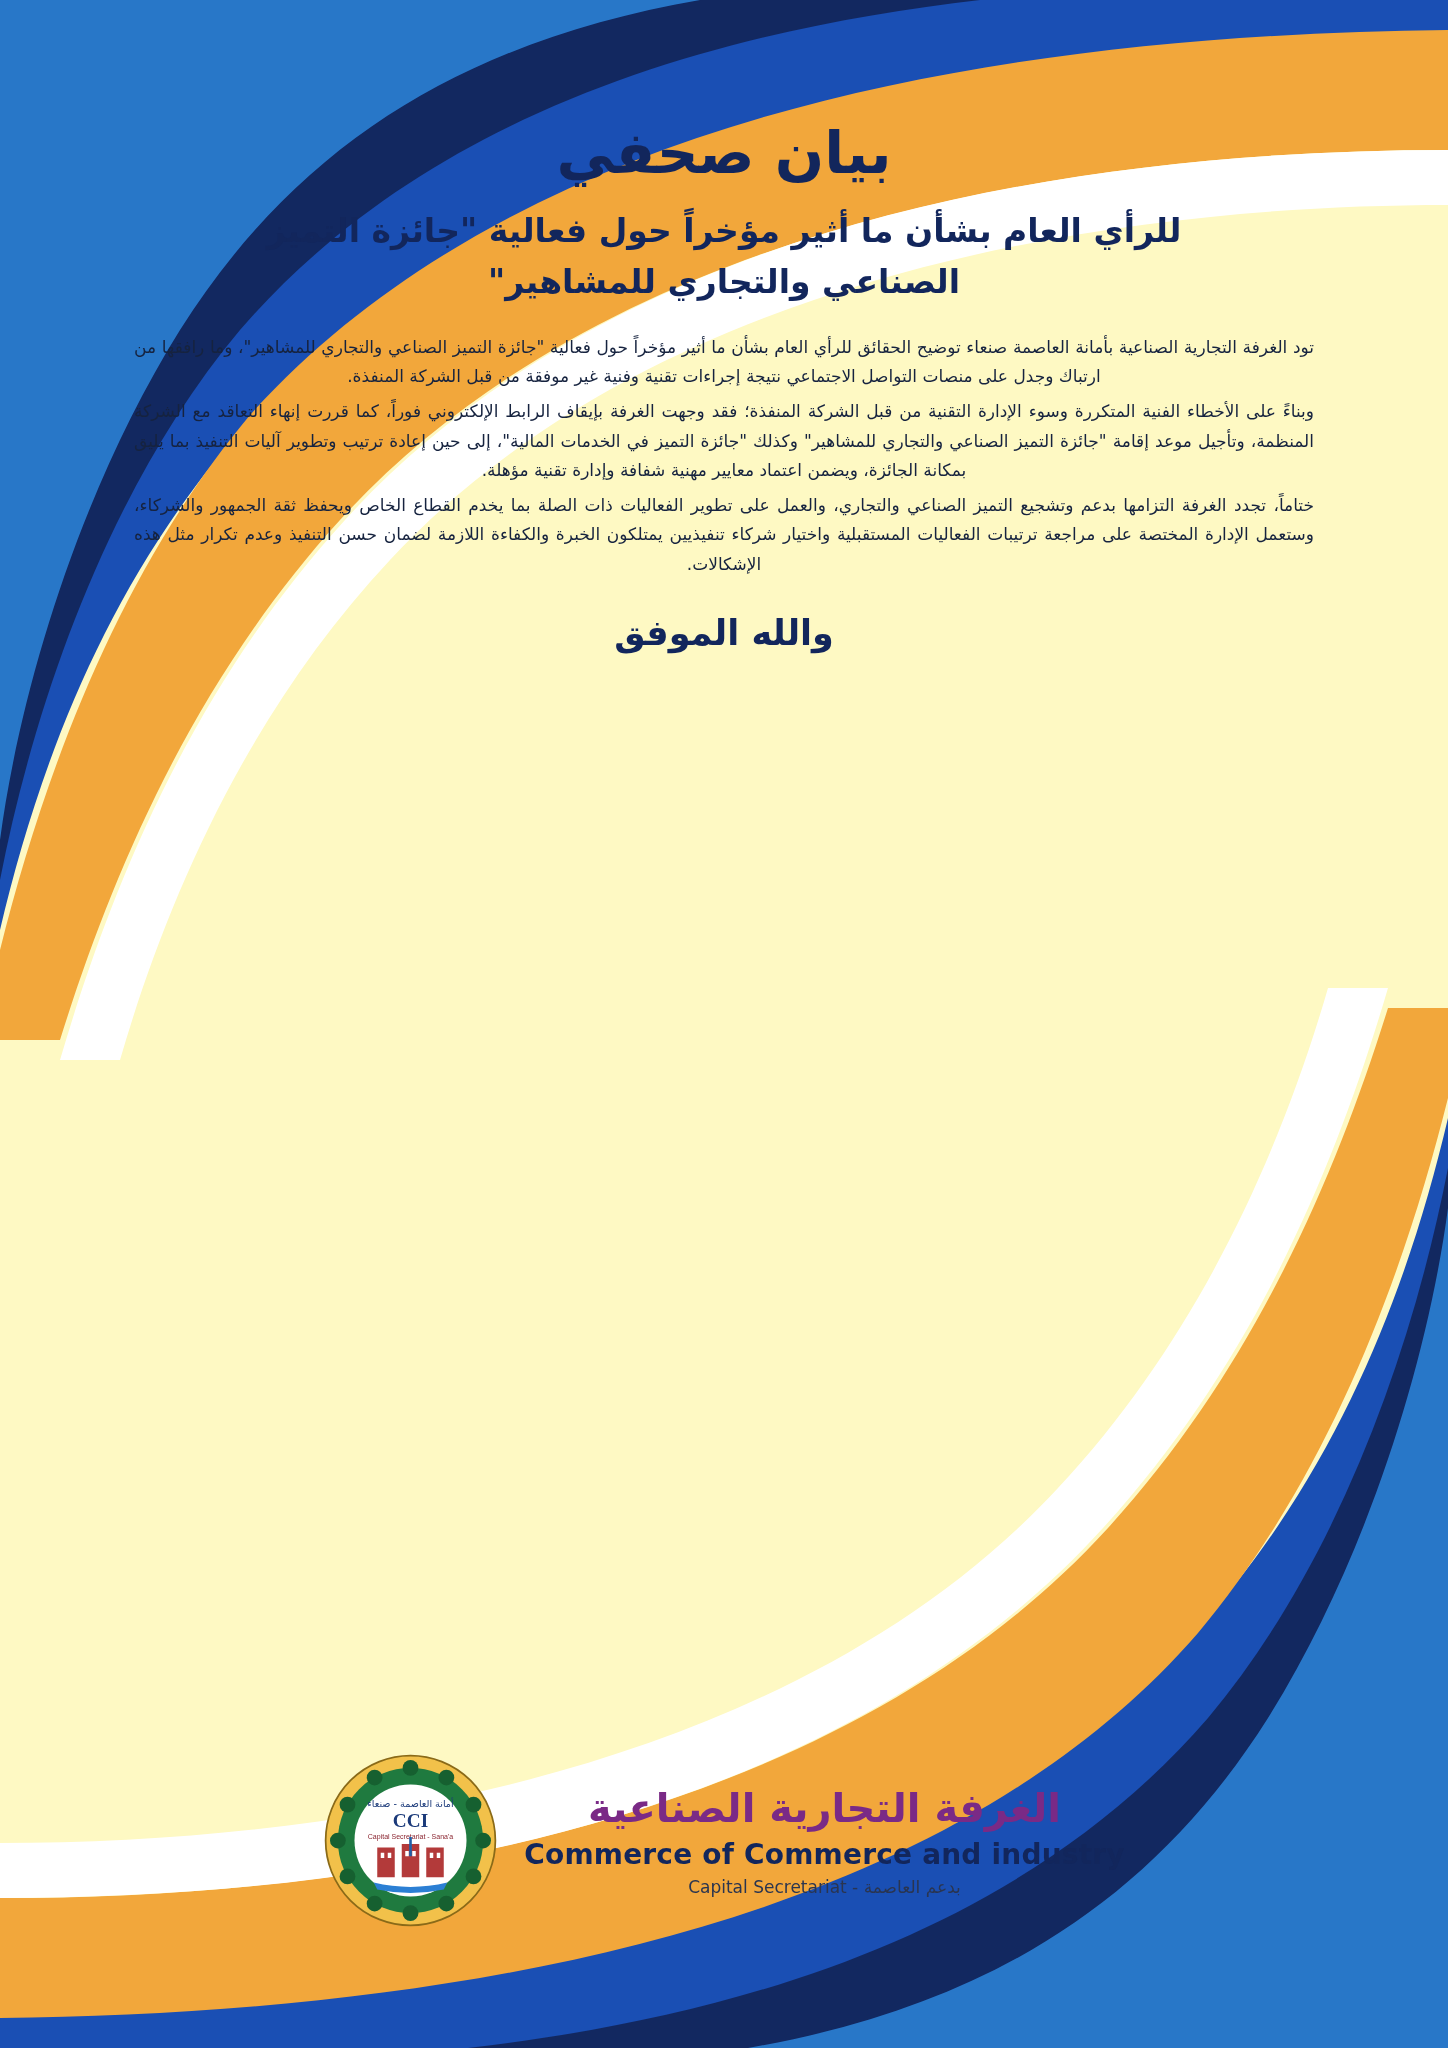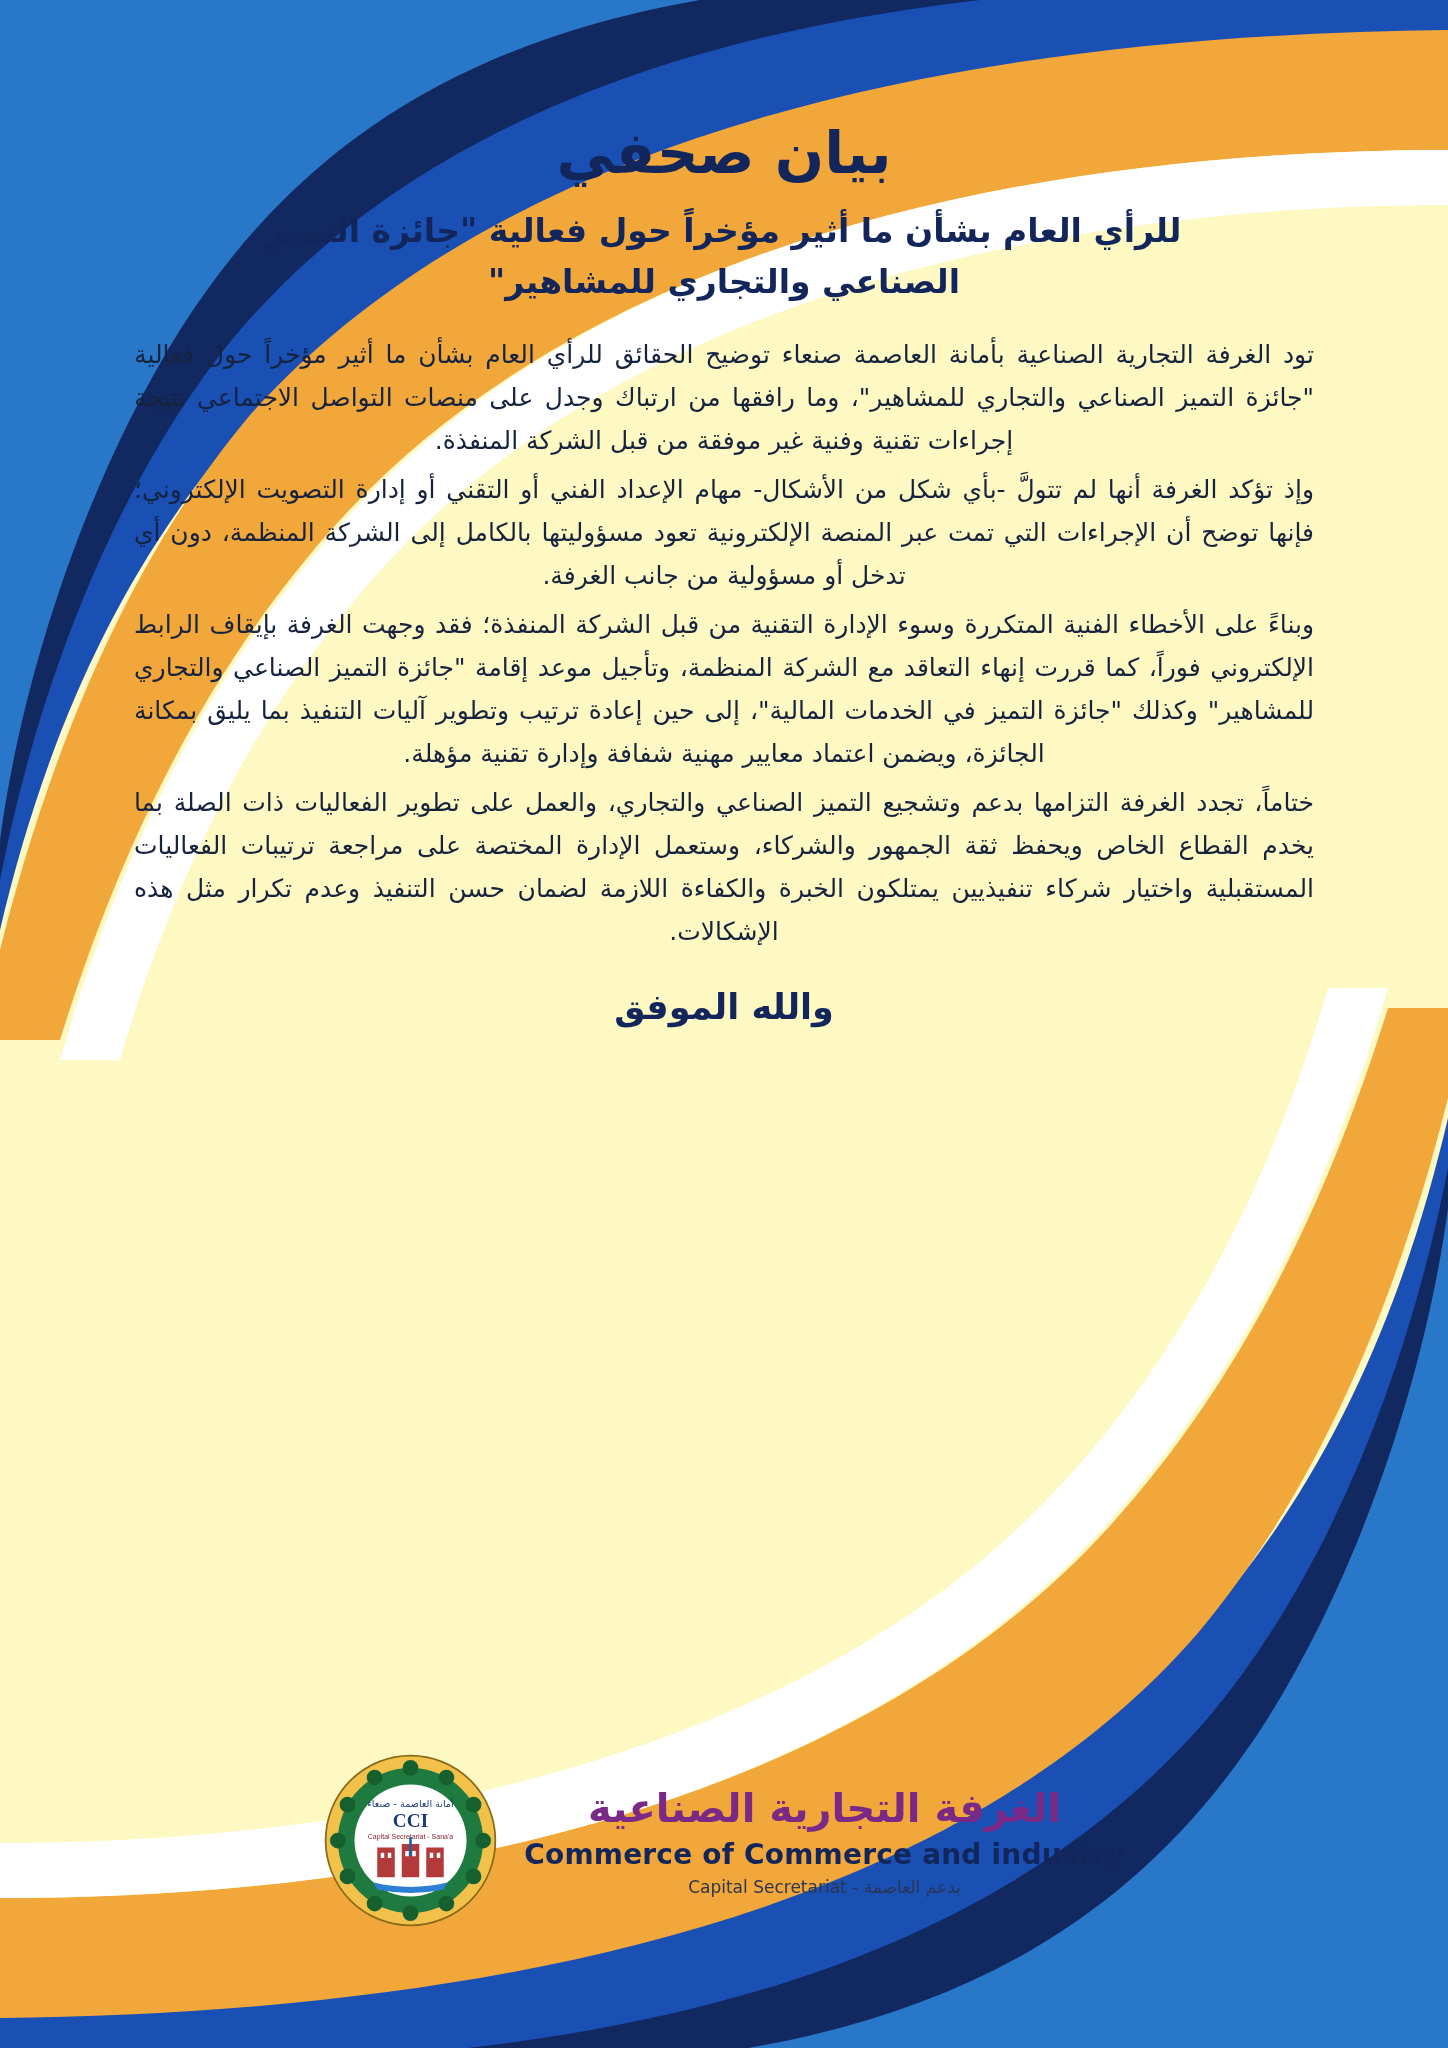--- a/index.html
+++ b/index.html
@@ -50,21 +50,21 @@
     font-size: 33px;
     font-weight: bold;
     color: #12265c;
     line-height: 1.55;
     margin: 0 auto 26px auto;
     max-width: 1040px;
   }
 
   .body-text {
     color: #16233f;
-    font-size: 25px;
+    font-size: 17px;
     line-height: 1.72;
     text-align: justify;
     text-align-last: center;
     margin: 0 0 6px 0;
     max-width: 1180px;
     margin-left: auto;
     margin-right: auto;
   }
 
   .closing {
@@ -140,21 +140,20 @@
     <path d="M0,1898 L0,1843 C373,1843 808,1758 1058,1488 C1203,1333 1283,1143 1328,988 L1388,988 C1338,1158 1258,1358 1103,1528 C843,1815 398,1898 0,1898 Z" fill="#ffffff"></path>
   </svg>
 
   <div class="content">
 
     <h1 class="doc-title">بيان صحفي</h1>
 
     <h2 class="doc-subtitle">للرأي العام بشأن ما أثير مؤخراً حول فعالية "جائزة التميز الصناعي والتجاري للمشاهير"</h2>
 
     <p class="body-text">تود الغرفة التجارية الصناعية بأمانة العاصمة صنعاء توضيح الحقائق للرأي العام بشأن ما أثير مؤخراً حول فعالية "جائزة التميز الصناعي والتجاري للمشاهير"، وما رافقها من ارتباك وجدل على منصات التواصل الاجتماعي نتيجة إجراءات تقنية وفنية غير موفقة من قبل الشركة المنفذة.</p>
-    <p class="body-text">وإذ تؤكد الغرفة أنها لم تتولَّ -بأي شكل من الأشكال- مهام الإعداد الفني أو التقني أو إدارة التصويت الإلكتروني؛ فإنها توضح أن الإجراءات التي تمت عبر المنصة الإلكترونية تعود مسؤوليتها بالكامل إلى الشركة المنظمة، دون أي تدخل أو مسؤولية من جانب الغرفة.</p>
     <p class="body-text">وبناءً على الأخطاء الفنية المتكررة وسوء الإدارة التقنية من قبل الشركة المنفذة؛ فقد وجهت الغرفة بإيقاف الرابط الإلكتروني فوراً، كما قررت إنهاء التعاقد مع الشركة المنظمة، وتأجيل موعد إقامة "جائزة التميز الصناعي والتجاري للمشاهير" وكذلك "جائزة التميز في الخدمات المالية"، إلى حين إعادة ترتيب وتطوير آليات التنفيذ بما يليق بمكانة الجائزة، ويضمن اعتماد معايير مهنية شفافة وإدارة تقنية مؤهلة.</p>
     <p class="body-text">ختاماً، تجدد الغرفة التزامها بدعم وتشجيع التميز الصناعي والتجاري، والعمل على تطوير الفعاليات ذات الصلة بما يخدم القطاع الخاص ويحفظ ثقة الجمهور والشركاء، وستعمل الإدارة المختصة على مراجعة ترتيبات الفعاليات المستقبلية واختيار شركاء تنفيذيين يمتلكون الخبرة والكفاءة اللازمة لضمان حسن التنفيذ وعدم تكرار مثل هذه الإشكالات.</p>
 
     <div class="closing">والله الموفق</div>
   </div>
 
   <div class="footer">
 
     <div class="logo-wrap">
       <svg viewBox="0 0 200 200" width="175" height="175">

